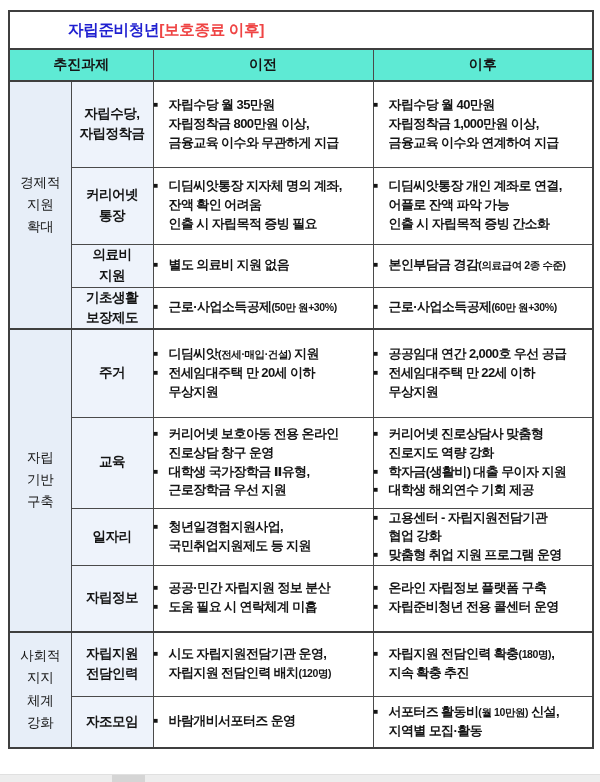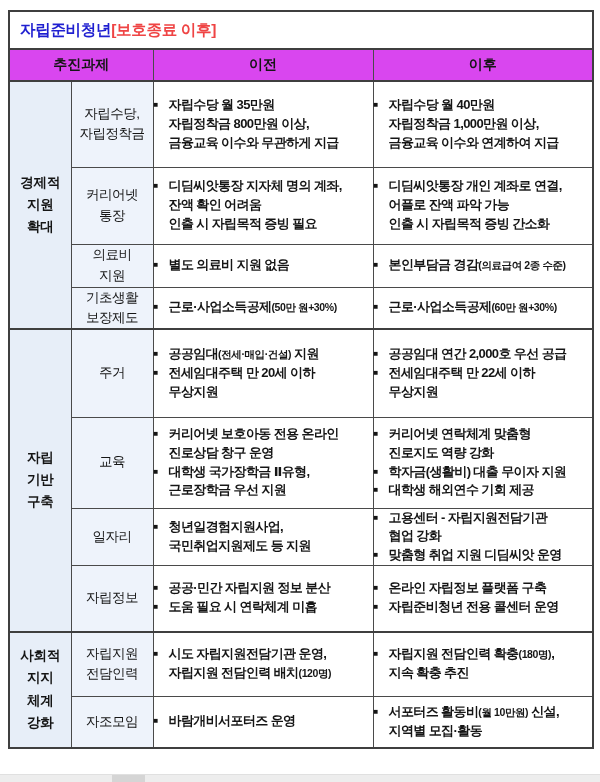--- a/index.html
+++ b/index.html
@@ -23,44 +23,44 @@
     color: #151515;
   }
   tr.title-row td {
     background: #ffffff;
     border-bottom: 2px solid #3f3f3f;
     padding: 8px 10px 7px 10px;
     font-size: 15.5px;
     font-weight: bold;
     letter-spacing: -0.3px;
   }
-  .title-highlight { color: #1f1fd0; }
+  .title-highlight { color: #1f1fd0; margin-left: 48px; }
   .title-rest { color: #ef4444; }
   tr.header-row td {
-    background: #d946ef;
+    background: #5eead4;
     text-align: center;
     font-weight: bold;
     font-size: 14px;
     border-bottom: 2px solid #3f3f3f;
   }
   td.group-cell {
     background: #e7eef8;
     text-align: center;
     vertical-align: middle;
-    font-weight: bold;
+    font-weight: normal;
     font-size: 13.5px;
     white-space: pre-line;
     line-height: 1.65;
     letter-spacing: -0.2px;
   }
   td.label-cell {
     background: #eef3fb;
     text-align: center;
     vertical-align: middle;
-    font-weight: normal;
+    font-weight: bold;
     font-size: 13.5px;
     white-space: pre-line;
     line-height: 1.5;
     letter-spacing: -0.5px;
     padding: 2px 1px;
   }
   td.content-cell {
     background: #ffffff;
     vertical-align: middle;
     padding: 6px 3px 6px 9px;
@@ -213,21 +213,21 @@
         </tr>
         <tr class="section-start" style="height: 88px;">
           <td class="group-cell" rowspan="4">자립
 기반
 구축</td>
           <td class="label-cell">주거</td>
           <td class="content-cell">
             <div class="item">
               <span class="bullet">■</span>
               <div class="lines">
-                <div class="line"><span>공공임대</span><span class="small-run">(전세·매입·건설)</span><span> 지원</span></div>
+                <div class="line"><span>디딤씨앗</span><span class="small-run">(전세·매입·건설)</span><span> 지원</span></div>
               </div>
             </div>
             <div class="item">
               <span class="bullet">■</span>
               <div class="lines">
                 <div class="line"><span>전세임대주택 만 20세 이하</span></div>
                 <div class="line"><span>무상지원</span></div>
               </div>
             </div>
           </td>
@@ -262,21 +262,21 @@
               <div class="lines">
                 <div class="line"><span>대학생 국가장학금 Ⅱ유형,</span></div>
                 <div class="line"><span>근로장학금 우선 지원</span></div>
               </div>
             </div>
           </td>
           <td class="content-cell">
             <div class="item">
               <span class="bullet">■</span>
               <div class="lines">
-                <div class="line"><span>커리어넷 연락체계 맞춤형</span></div>
+                <div class="line"><span>커리어넷 진로상담사 맞춤형</span></div>
                 <div class="line"><span>진로지도 역량 강화</span></div>
               </div>
             </div>
             <div class="item">
               <span class="bullet">■</span>
               <div class="lines">
                 <div class="line"><span>학자금(생활비) 대출 무이자 지원</span></div>
               </div>
             </div>
             <div class="item">
@@ -302,21 +302,21 @@
             <div class="item">
               <span class="bullet">■</span>
               <div class="lines">
                 <div class="line"><span>고용센터 - 자립지원전담기관</span></div>
                 <div class="line"><span>협업 강화</span></div>
               </div>
             </div>
             <div class="item">
               <span class="bullet">■</span>
               <div class="lines">
-                <div class="line"><span>맞춤형 취업 지원 디딤씨앗 운영</span></div>
+                <div class="line"><span>맞춤형 취업 지원 프로그램 운영</span></div>
               </div>
             </div>
           </td>
         </tr>
         <tr style="height: 66px;">
           <td class="label-cell">자립정보</td>
           <td class="content-cell">
             <div class="item">
               <span class="bullet">■</span>
               <div class="lines">

